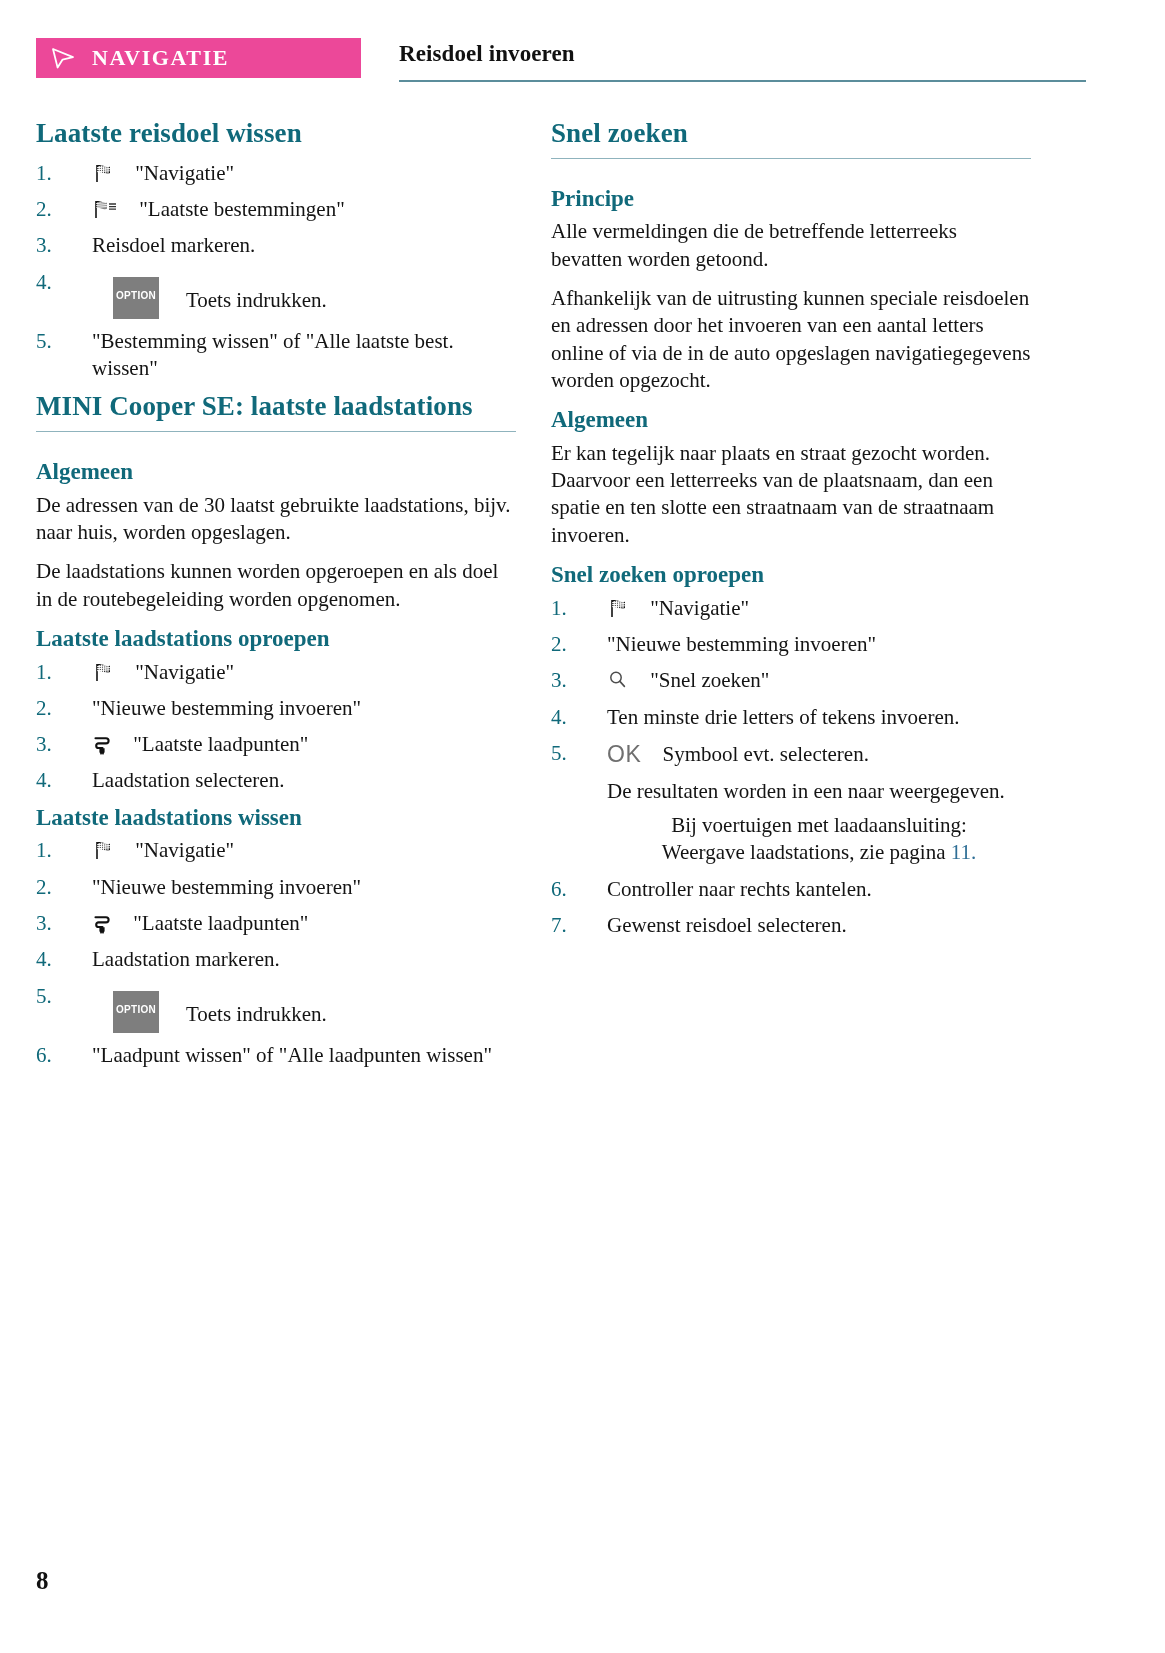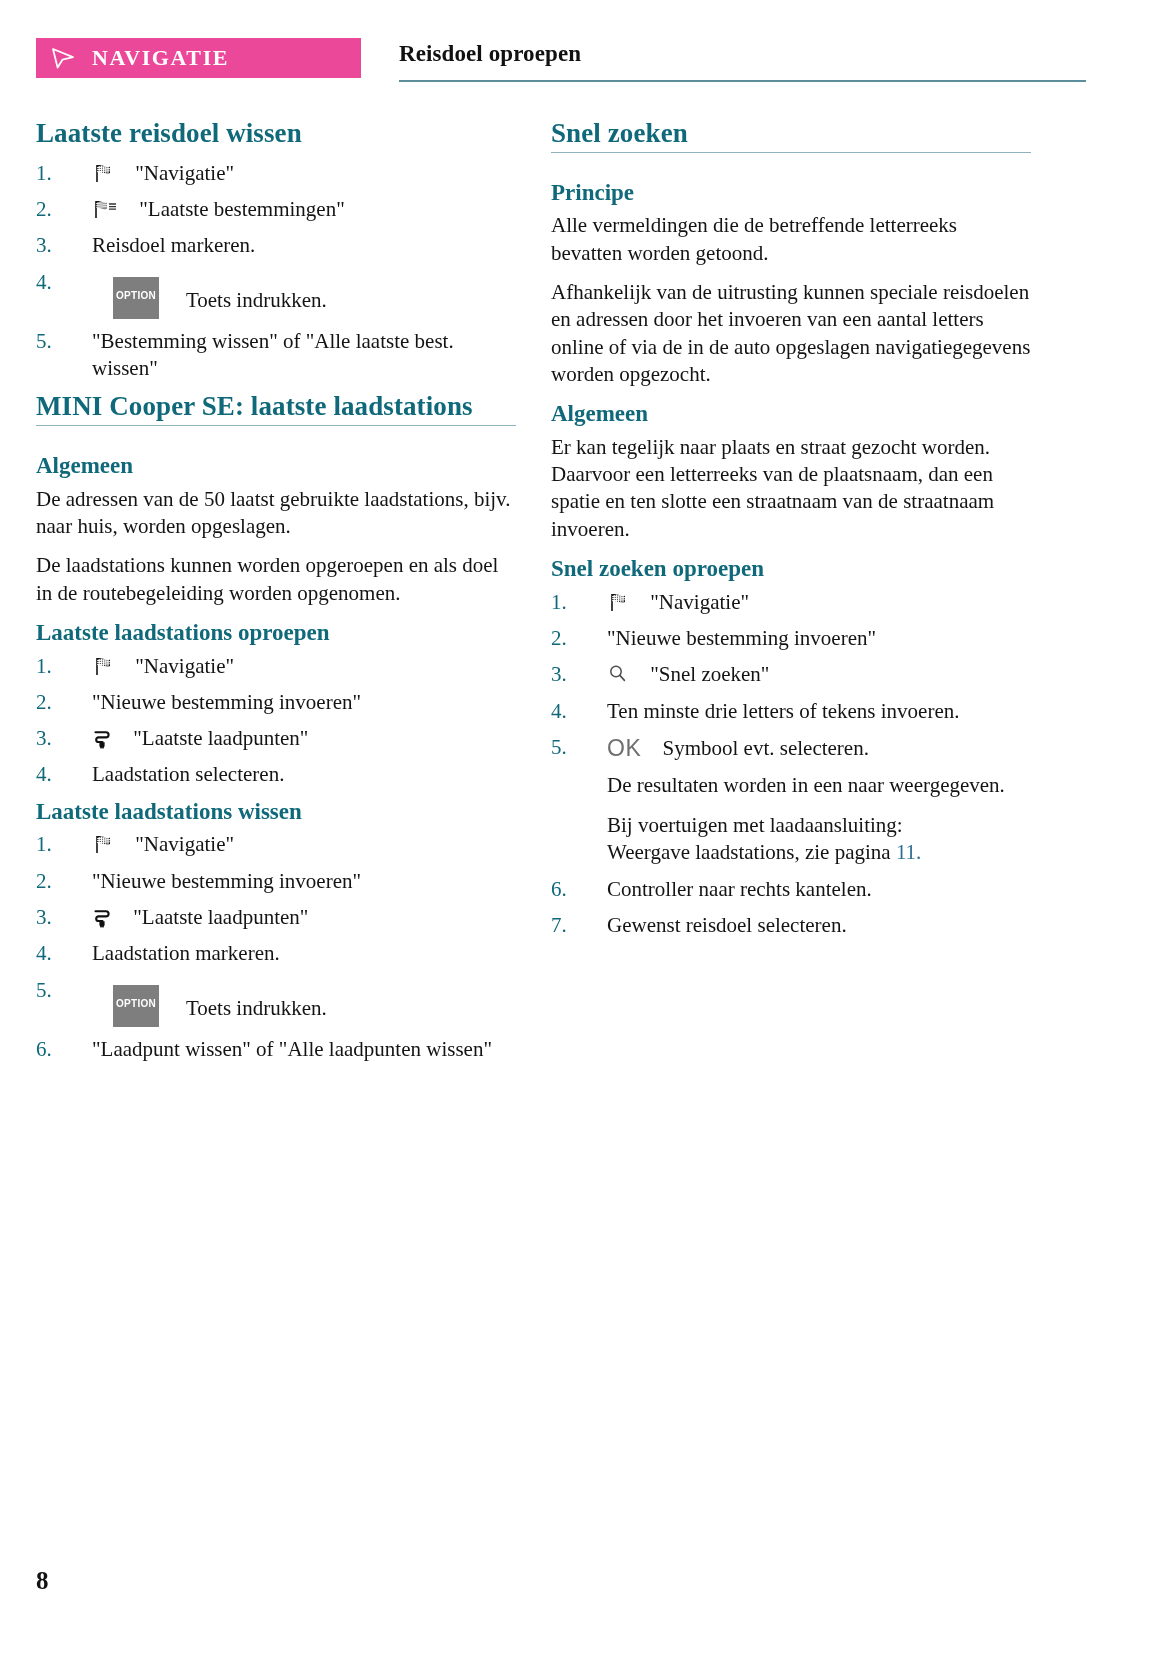--- a/index.html
+++ b/index.html
@@ -86,21 +86,21 @@
   h1.sec {
     font-size: 27px;
     font-weight: bold;
     color: #10697a;
     margin: 0 0 10px 0;
     line-height: 1.18;
     letter-spacing: .1px;
   }
   h1.sec.ruled {
     border-bottom: 1.5px solid #8fb3bd;
-    padding-bottom: 2px;
+    padding-bottom: 8px;
     margin-bottom: 26px;
   }
   h2.sub {
     font-size: 23px;
     font-weight: bold;
     color: #10697a;
     margin: 0 0 6px 0;
     line-height: 1.2;
   }
   .gap-top-lg { margin-top: 44px; }
@@ -138,21 +138,21 @@
     font-size: 21px;
   }
   li.tall { margin-bottom: 14px; padding-top: 8px; }
   li.tall > .num { top: 8px; }
 
   .sub-para {
     display: block;
     margin-top: 8px;
     margin-bottom: 2px;
   }
-  .sub-para.tight { margin-top: 13px; }
+  .sub-para.tight { margin-top: 7px; text-align: center; }
 
   
   .icn {
     display: inline-block;
     vertical-align: -4px;
     margin-right: 16px;
   }
   .icn svg { display: block; }
 
   .option-key {
@@ -206,21 +206,21 @@
 
 <div class="page">
 
   <div class="header">
     <div class="header-chip">
       <svg class="nav-arrow" viewBox="0 0 26 26">
         <path d="M3 4 L23 12.2 L12.6 14.6 L7.6 22.6 Z" fill="none" stroke="#ffffff" stroke-width="1.8" stroke-linejoin="round"></path>
       </svg>
       <span class="header-chip-label">NAVIGATIE</span>
     </div>
-    <div class="header-title">Reisdoel oproepen</div>
+    <div class="header-title">Reisdoel invoeren</div>
     <div class="header-rule"></div>
   </div>
 
   <div class="col col-left">
 
     <h1 class="sec">Laatste reisdoel wissen</h1>
 
     <ol class="steps">
       <li>
         <span class="num">1.</span>
@@ -264,21 +264,21 @@
 
       <li>
         <span class="num">5.</span>
         <span>"Bestemming wissen" of "Alle laatste best. wissen"</span>
       </li>
     </ol>
 
     <h1 class="sec ruled gap-top-lg">MINI Cooper SE: laatste laadstations</h1>
 
     <h2 class="sub">Algemeen</h2>
-    <p class="body">De adressen van de 50 laatst gebruikte laadstations, bijv. naar huis, worden opgeslagen.</p>
+    <p class="body">De adressen van de 30 laatst gebruikte laadstations, bijv. naar huis, worden opgeslagen.</p>
     <p class="body">De laadstations kunnen worden opgeroepen en als doel in de routebegeleiding worden opgenomen.</p>
 
     <h2 class="sub gap-top-md">Laatste laadstations oproepen</h2>
     <ol class="steps">
       <li>
         <span class="num">1.</span>
         <span class="icn">
           <svg width="22" height="22" viewBox="0 0 22 22">
             <path d="M5 3 L5 20" stroke="#111" stroke-width="1.6" fill="none"></path>
             <path d="M5 3.5 C9 1.5 13 6 18 4 L18 11 C13 13 9 8.5 5 10.5 Z" fill="#111"></path>

